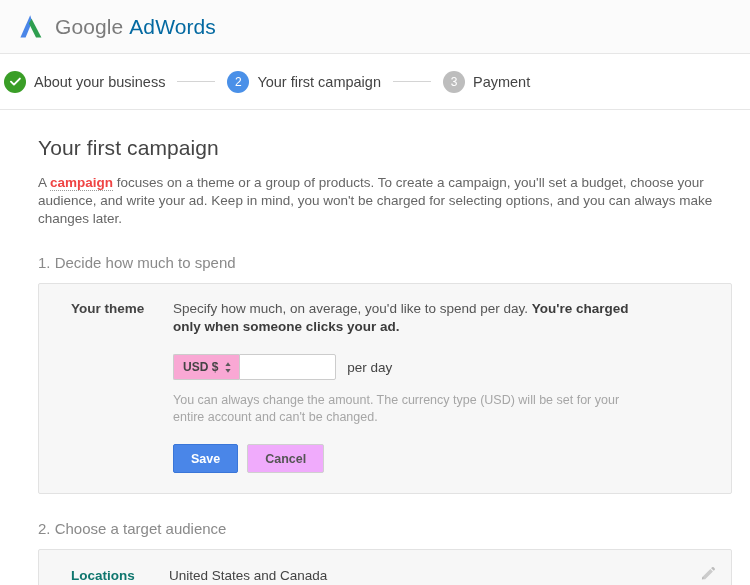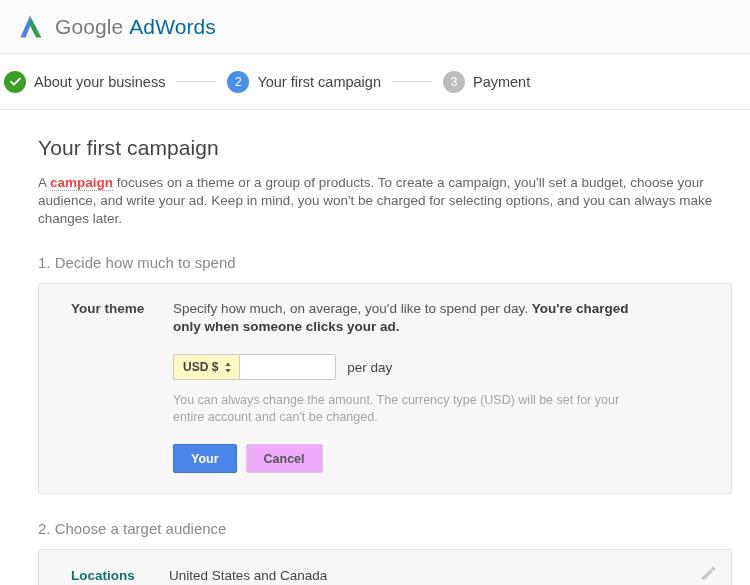--- a/index.html
+++ b/index.html
@@ -155,21 +155,21 @@
   }
   .budget-text b { color: #3c3c3c; }
 
   .amount-row {
     display: flex;
     align-items: center;
     margin-top: 18px;
   }
   .currency-select {
     height: 26px;
-    background: #fef9c3;
+    background: #f9a8d4;
     border: 1px solid #cccccc;
     border-right: none;
     border-radius: 2px 0 0 2px;
     display: flex;
     align-items: center;
     padding: 0 7px 0 9px;
     font-size: 12px;
     font-weight: bold;
     color: #444444;
     box-sizing: border-box;
@@ -327,21 +327,21 @@
               <path d="M5 14.5 L8.3 10 L1.7 10 Z" fill="#5a5a5a"></path>
             </svg>
           </div>
           <input class="amount-input" type="text" value="" placeholder="" style="">
           <span class="per-day">per day</span>
         </div>
 
         <p class="helper-text">You can always change the amount. The currency type (USD) will be set for your entire account and can't be changed.</p>
 
         <div class="button-row">
-          <button class="btn btn-primary">Your</button>
+          <button class="btn btn-primary">Save</button>
           <button class="btn btn-secondary">Cancel</button>
         </div>
 
       </div>
     </div>
   </div>
 
   <h2 class="section-title">2. Choose a target audience</h2>
 
   <div class="card card-locations">

